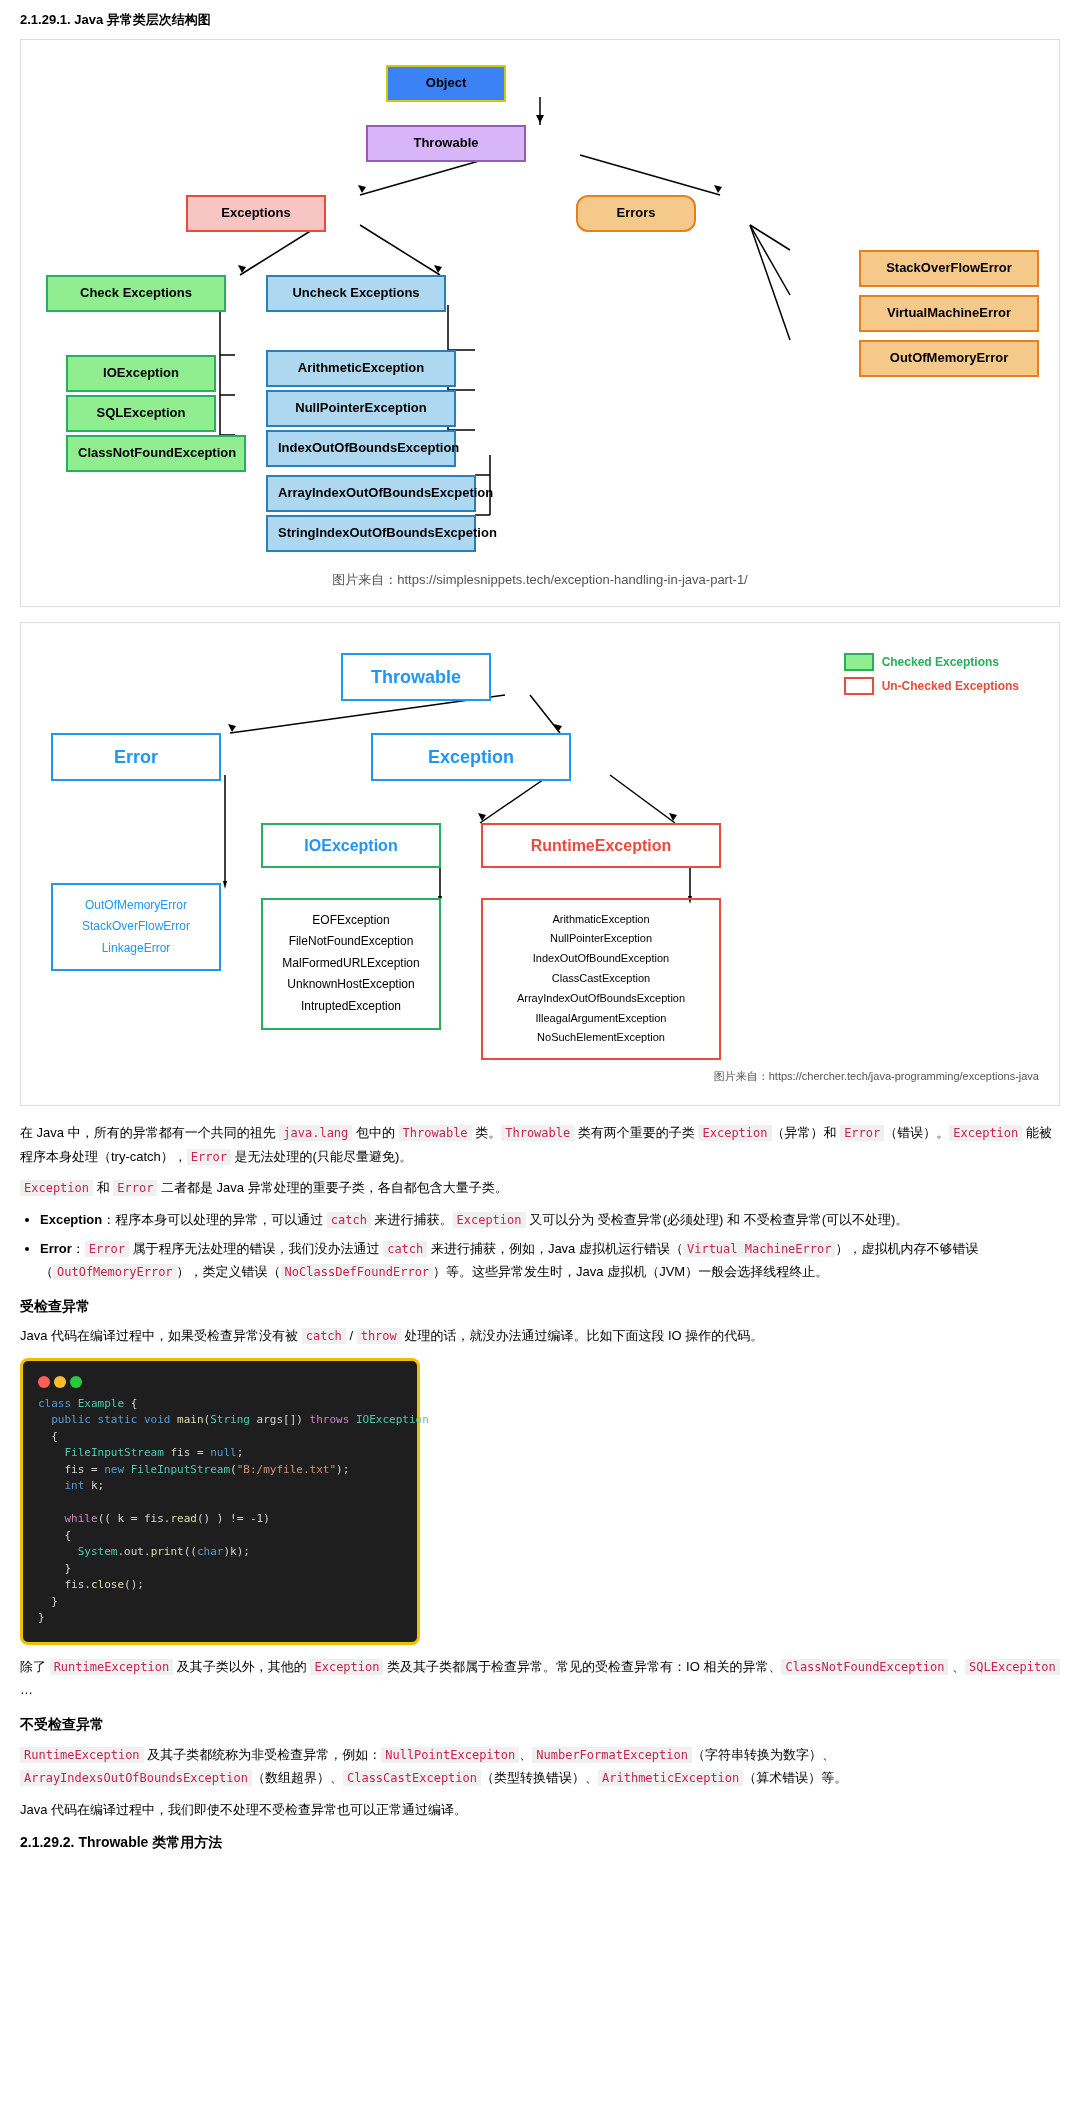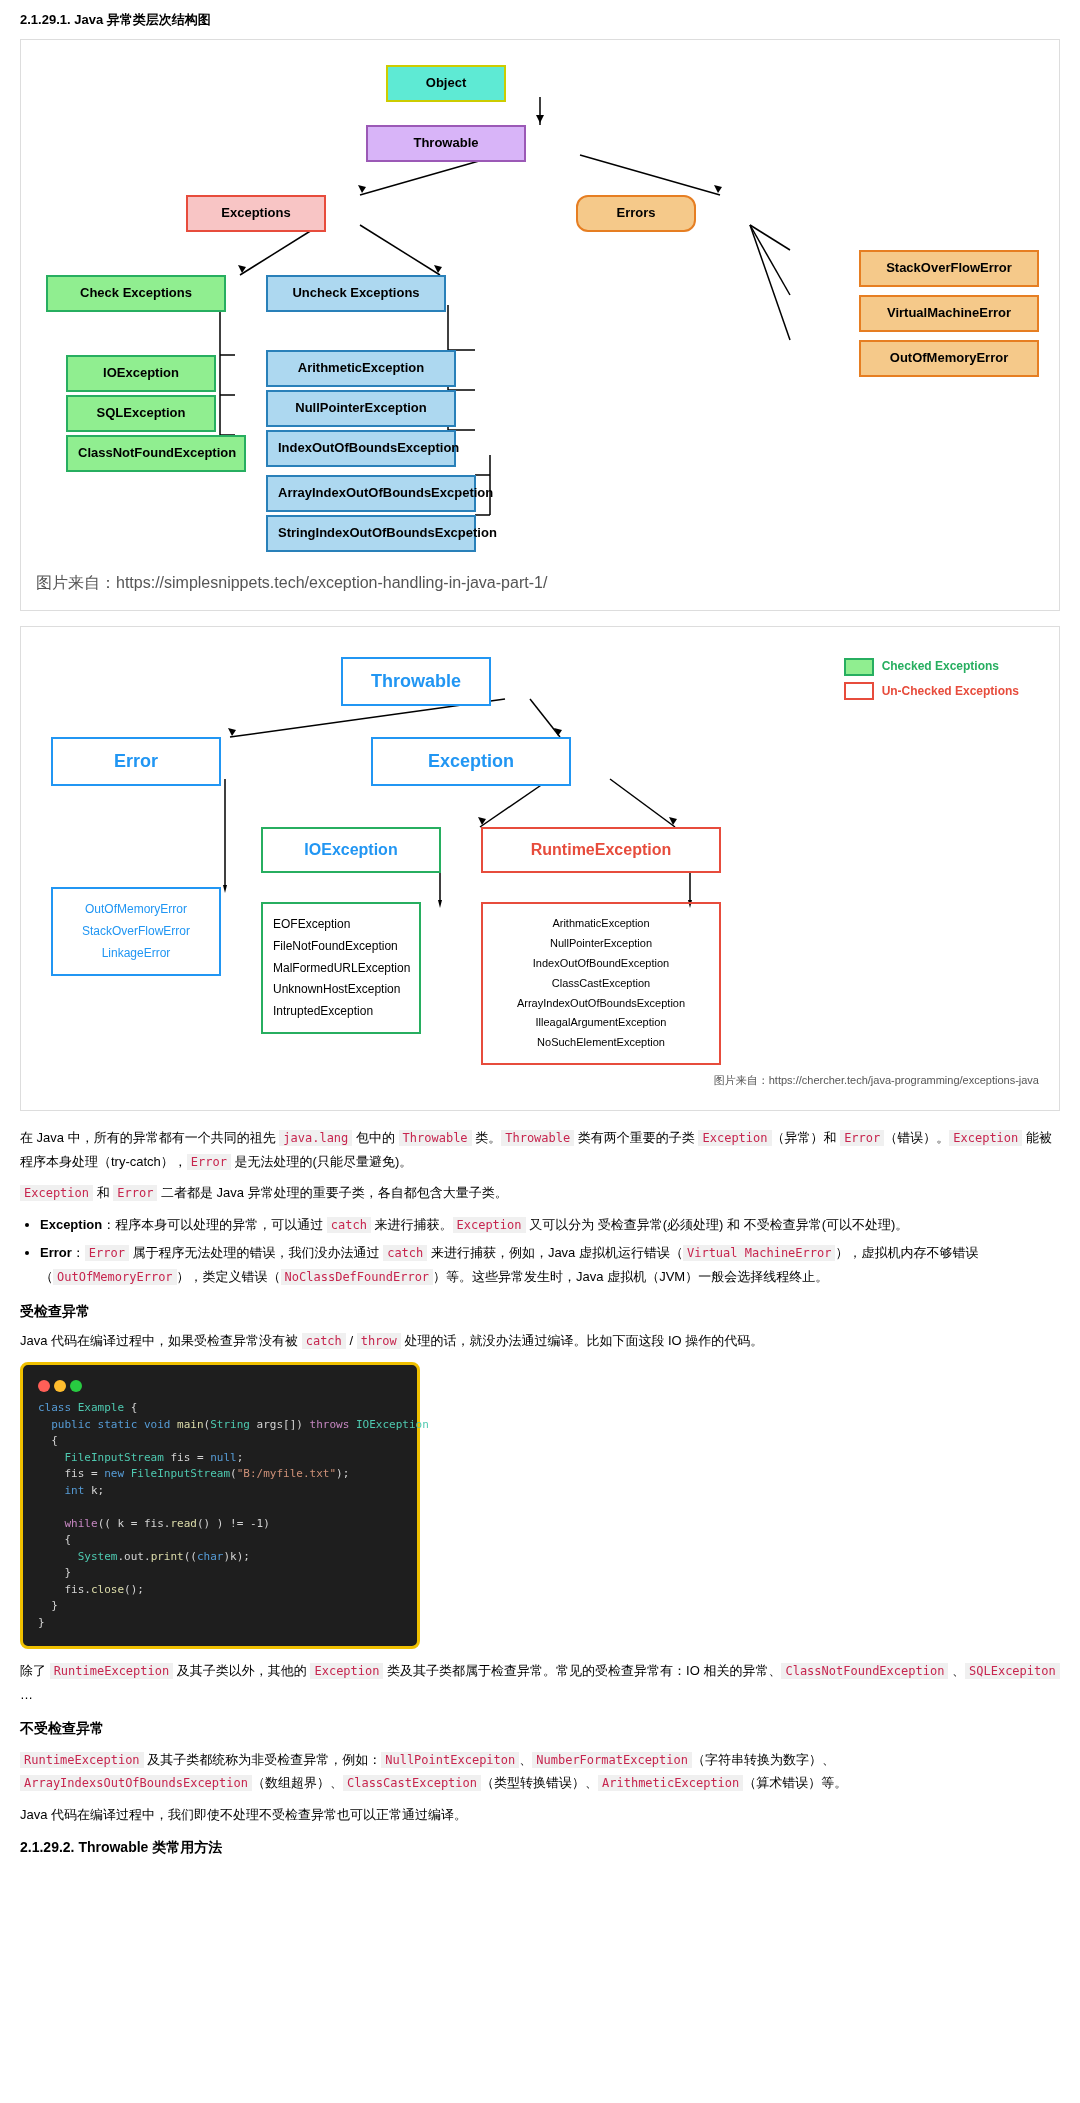--- a/index.html
+++ b/index.html
@@ -8,41 +8,41 @@
     .page { padding: 10px 20px; }
     
     .section-title { font-size: 13px; font-weight: bold; margin-bottom: 8px; }
     
     
     .diagram1 { background: #fff; border: 1px solid #ddd; padding: 15px; margin-bottom: 15px; position: relative; }
     .diagram1-inner { position: relative; width: 100%; height: 510px; }
     
     
     .box { position: absolute; text-align: center; font-weight: bold; font-size: 13px; border: 2px solid; padding: 6px 10px; }
-    .box-object { background: #5eead4; border-color: #cccc00; left: 350px; top: 10px; width: 120px; }
+    .box-object { background: #3b82f6; border-color: #cccc00; left: 350px; top: 10px; width: 120px; }
     .box-throwable { background: #d8b4f8; border-color: #9b59b6; left: 330px; top: 70px; width: 160px; }
     .box-exceptions { background: #f8c5c5; border-color: #e74c3c; left: 150px; top: 140px; width: 140px; }
     .box-errors { background: #f5c98a; border-color: #e67e22; left: 540px; top: 140px; width: 120px; border-radius: 12px; }
     .box-check { background: #90ee90; border-color: #27ae60; left: 10px; top: 220px; width: 180px; }
     .box-uncheck { background: #add8f0; border-color: #2980b9; left: 230px; top: 220px; width: 180px; }
     .box-stackoverflow { background: #f5c98a; border-color: #e67e22; right: 5px; top: 195px; width: 180px; }
     .box-virtualmachine { background: #f5c98a; border-color: #e67e22; right: 5px; top: 240px; width: 180px; }
     .box-outofmemory { background: #f5c98a; border-color: #e67e22; right: 5px; top: 285px; width: 180px; }
     
     .box-ioexception { background: #90ee90; border-color: #27ae60; left: 30px; top: 300px; width: 150px; }
     .box-sqlexception { background: #90ee90; border-color: #27ae60; left: 30px; top: 340px; width: 150px; }
     .box-classnotfound { background: #90ee90; border-color: #27ae60; left: 30px; top: 380px; width: 180px; }
     
     .box-arithmetic { background: #add8f0; border-color: #2980b9; left: 230px; top: 295px; width: 190px; }
     .box-nullpointer { background: #add8f0; border-color: #2980b9; left: 230px; top: 335px; width: 190px; }
     .box-indexout { background: #add8f0; border-color: #2980b9; left: 230px; top: 375px; width: 190px; }
     .box-arrayindex { background: #add8f0; border-color: #2980b9; left: 230px; top: 420px; width: 210px; }
     .box-stringindex { background: #add8f0; border-color: #2980b9; left: 230px; top: 460px; width: 210px; }
     
-    .diagram1-source { text-align: left; font-size: 16px; color: #555; margin-top: 5px; }
+    .diagram1-source { text-align: center; font-size: 13px; color: #555; margin-top: 5px; }
     
     
     .diagram2 { background: #fff; border: 1px solid #ddd; padding: 20px; margin-bottom: 15px; }
     .diagram2-inner { position: relative; width: 100%; height: 420px; }
     
     .legend { position: absolute; right: 20px; top: 10px; }
     .legend-item { display: flex; align-items: center; margin-bottom: 5px; }
     .legend-box { width: 30px; height: 18px; margin-right: 8px; border: 2px solid; }
     .legend-checked { background: #90ee90; border-color: #27ae60; }
     .legend-unchecked { background: #fff; border-color: #e74c3c; }
@@ -51,21 +51,21 @@
     .legend-label.unchecked { color: #e74c3c; }
     
     
     .d2-throwable { position: absolute; left: 300px; top: 10px; width: 150px; text-align: center; font-weight: bold; font-size: 18px; color: #2196F3; border: 2px solid #2196F3; padding: 8px; background: #fff; }
     .d2-error { position: absolute; left: 10px; top: 90px; width: 170px; text-align: center; font-weight: bold; font-size: 18px; color: #2196F3; border: 2px solid #2196F3; padding: 8px; background: #fff; }
     .d2-exception { position: absolute; left: 330px; top: 90px; width: 200px; text-align: center; font-weight: bold; font-size: 18px; color: #2196F3; border: 2px solid #2196F3; padding: 8px; background: #fff; }
     .d2-ioexception { position: absolute; left: 220px; top: 180px; width: 180px; text-align: center; font-weight: bold; font-size: 16px; color: #2196F3; border: 2px solid #27ae60; padding: 8px; background: #fff; }
     .d2-runtimeexception { position: absolute; left: 440px; top: 180px; width: 240px; text-align: center; font-weight: bold; font-size: 16px; color: #e74c3c; border: 2px solid #e74c3c; padding: 8px; background: #fff; }
     
     .d2-error-children { position: absolute; left: 10px; top: 240px; width: 170px; border: 2px solid #2196F3; padding: 10px; text-align: center; color: #2196F3; }
-    .d2-io-children { position: absolute; left: 220px; top: 255px; width: 160px; border: 2px solid #27ae60; padding: 10px; text-align: left; }
+    .d2-io-children { position: absolute; left: 220px; top: 255px; width: 180px; border: 2px solid #27ae60; padding: 10px; text-align: center; }
     .d2-runtime-children { position: absolute; left: 440px; top: 255px; width: 240px; border: 2px solid #e74c3c; padding: 10px; text-align: center; }
     
     .d2-source { text-align: right; font-size: 11px; color: #555; margin-top: 5px; }
     
     
     svg.lines { position: absolute; top: 0; left: 0; width: 100%; height: 100%; pointer-events: none; }
     
     
     .text-section { margin: 10px 0; font-size: 13px; line-height: 1.8; }
     .text-section p { margin-bottom: 8px; }

